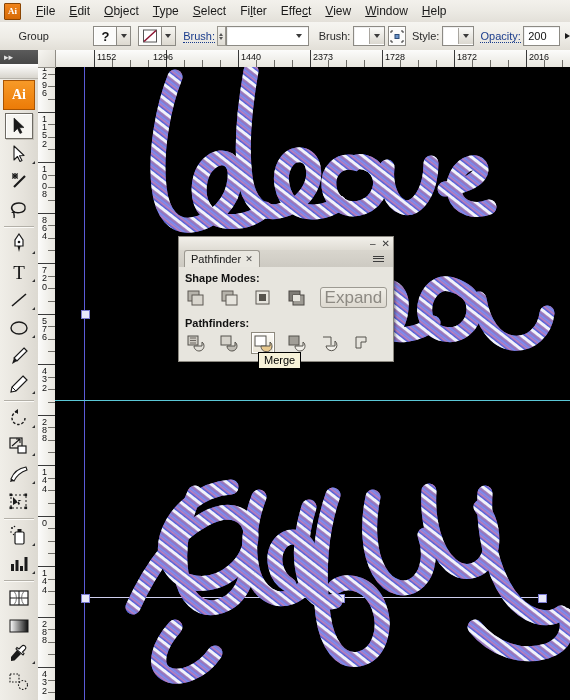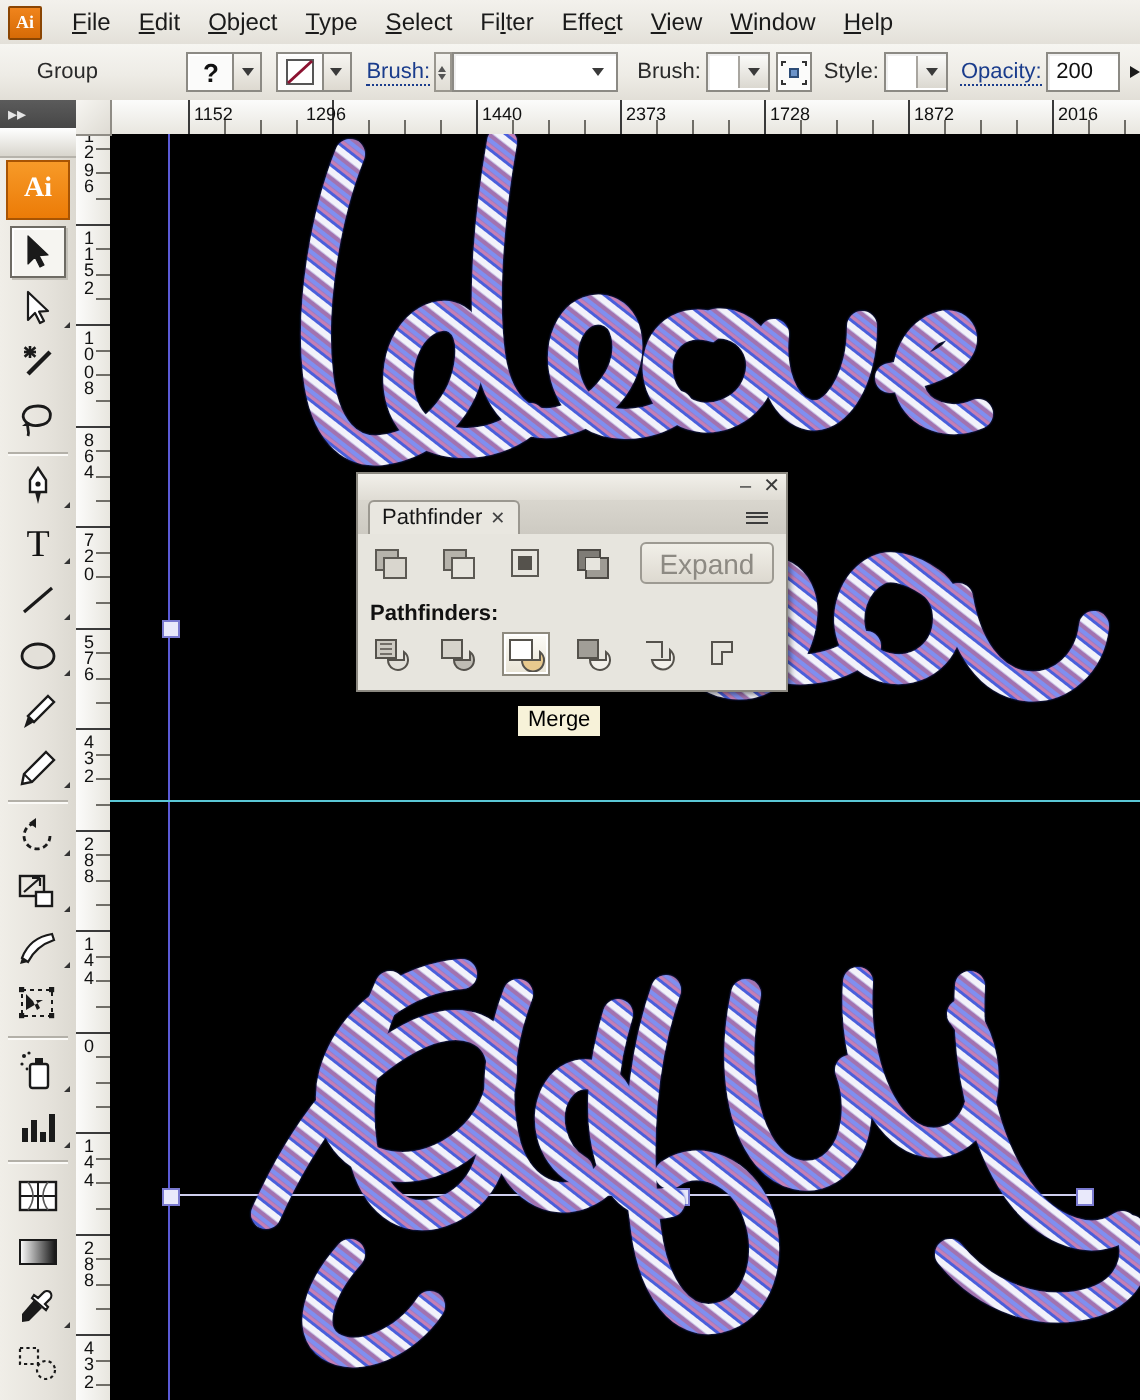--- a/index.html
+++ b/index.html
@@ -201,21 +201,21 @@
   }
   .pf-btn.active{
     background:linear-gradient(to bottom,#fdfcf8,#e8e3d4);
     border:1px solid #8e8a7e;box-shadow:inset 0 0 0 1px #fff;
   }
   .expand-btn{
     margin-left:auto;width:66px;height:19px;
     background:linear-gradient(to bottom,#f1efe8,#ddd9d0);
     border:1px solid #9d9a92;border-radius:3px;
     display:flex;align-items:center;justify-content:center;
-    font-size:14px;color:#8d8a83;
+    font-size:17px;color:#8d8a83;
   }
   .tooltip{
     position:absolute;left:258px;top:352px;z-index:30;
     background:#f7f2d9;border:1px solid #000;
     padding:1px 5px 2px 5px;font-size:11px;color:#000;
   }
 </style>
 </head>
 <body>
 
@@ -740,20 +740,21 @@
       </div>
       <div class="panel-menu">
           <i></i>
           <i></i>
           <i></i>
         </div>
     </div>
 
     <div class="panel-body">
 
+      <div class="pf-label">Shape Modes:</div>
       <div class="pf-row">
         <div class="pf-btn">
           <svg width="18" height="16">
             <rect x="1" y="1" width="11" height="10" fill="#b6b3ab" stroke="#5c5953"></rect>
             <rect x="5" y="5" width="11" height="10" fill="#d9d6ce" stroke="#5c5953"></rect>
           </svg>
         </div>
         <div class="pf-btn">
           <svg width="18" height="16">
             <rect x="1" y="1" width="11" height="10" fill="#b6b3ab" stroke="#5c5953"></rect>

